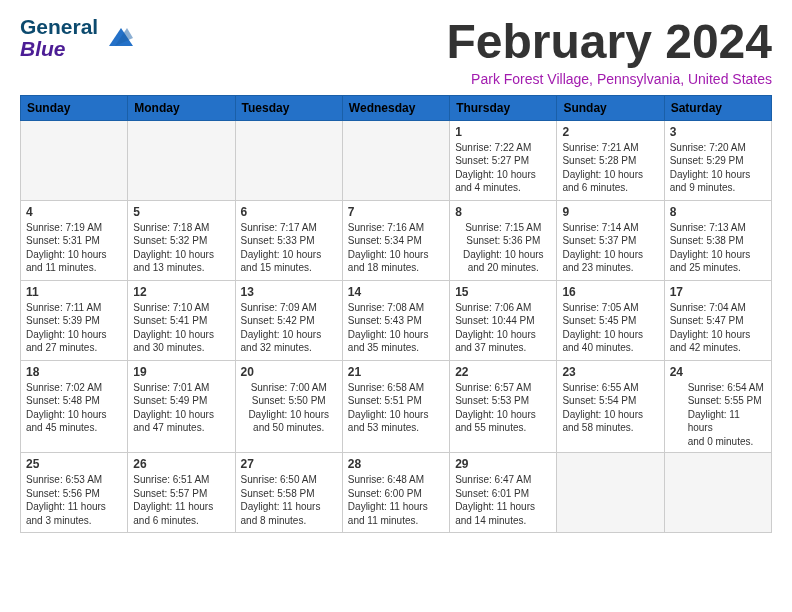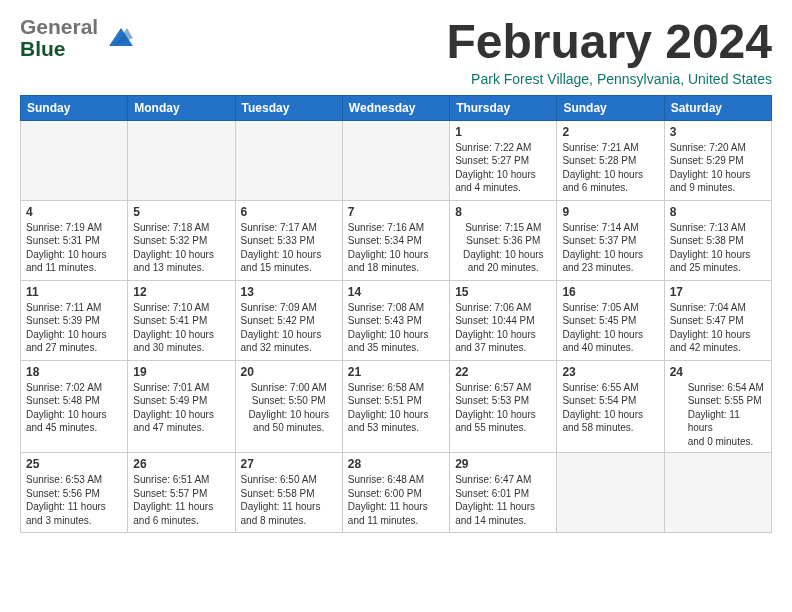--- a/index.html
+++ b/index.html
@@ -25,32 +25,32 @@
       text-align: right;
     }
     .month-title {
       font-size: 48px;
       font-weight: bold;
       color: #333;
       line-height: 1.1;
     }
     .location-title {
       font-size: 14px;
-      color: #0f766e;
+      color: #a21caf;
       margin-top: 2px;
       text-align: right;
     }
     .calendar-table {
       width: 100%;
       border-collapse: collapse;
       margin-top: 8px;
     }
     .calendar-table th {
       background-color: #2471c8;
-      color: #ffffff;
+      color: #000000;
       font-size: 12px;
       font-weight: bold;
       padding: 5px 6px;
       text-align: left;
       border: 1px solid #1a5fa8;
     }
     .calendar-table td {
       border: 1px solid #ccc;
       vertical-align: top;
       padding: 4px 5px;
@@ -77,22 +77,22 @@
     }
   </style>
 </head>
 <body>
 
 <div class="header-section">
   <div class="logo">
     <div>
       <div style="display:flex;align-items:center;gap:3px;">
         <div>
-          <div style="font-size:21px;font-weight:bold;color:#333;line-height:1.05;"><span style="color:#737373;">General</span></div>
-          <div style="font-size:21px;font-weight:bold;color:#14532d;line-height:1.05;">Blue</div>
+          <div style="font-size:21px;font-weight:bold;color:#333;line-height:1.05;"><span style="color:#0c4a6e;">General</span></div>
+          <div style="font-size:21px;font-weight:bold;color:#4c1d95;line-height:1.05;font-style:italic;">Blue</div>
         </div>
         <svg width="32" height="28" viewBox="0 0 32 28">
           <polygon points="8,22 20,4 32,22" fill="#2471c8"></polygon>
           <polygon points="14,22 26,4 32,14" fill="#1a5fa8" opacity="0.5"></polygon>
         </svg>
       </div>
     </div>
   </div>
   <div class="title-block">
     <div class="month-title">February 2024</div>

